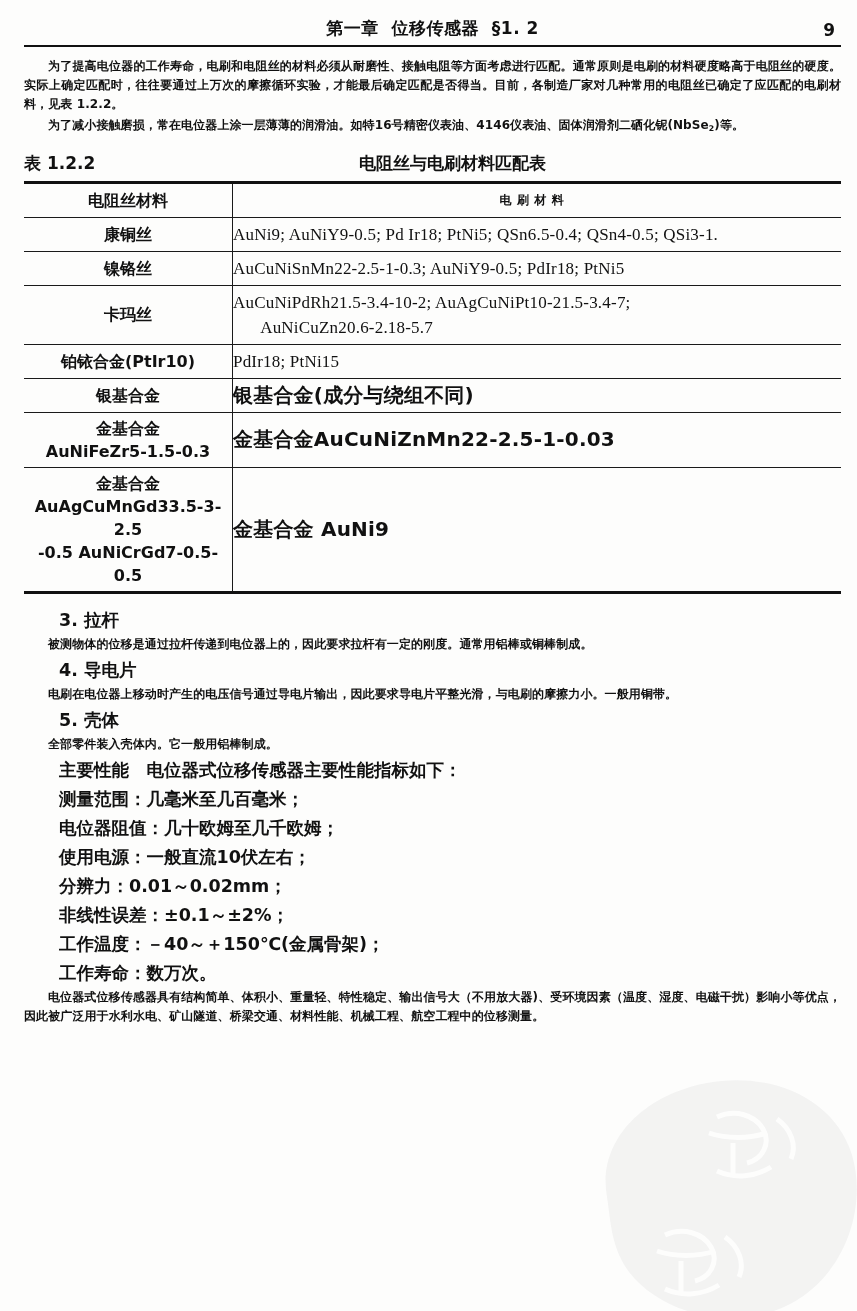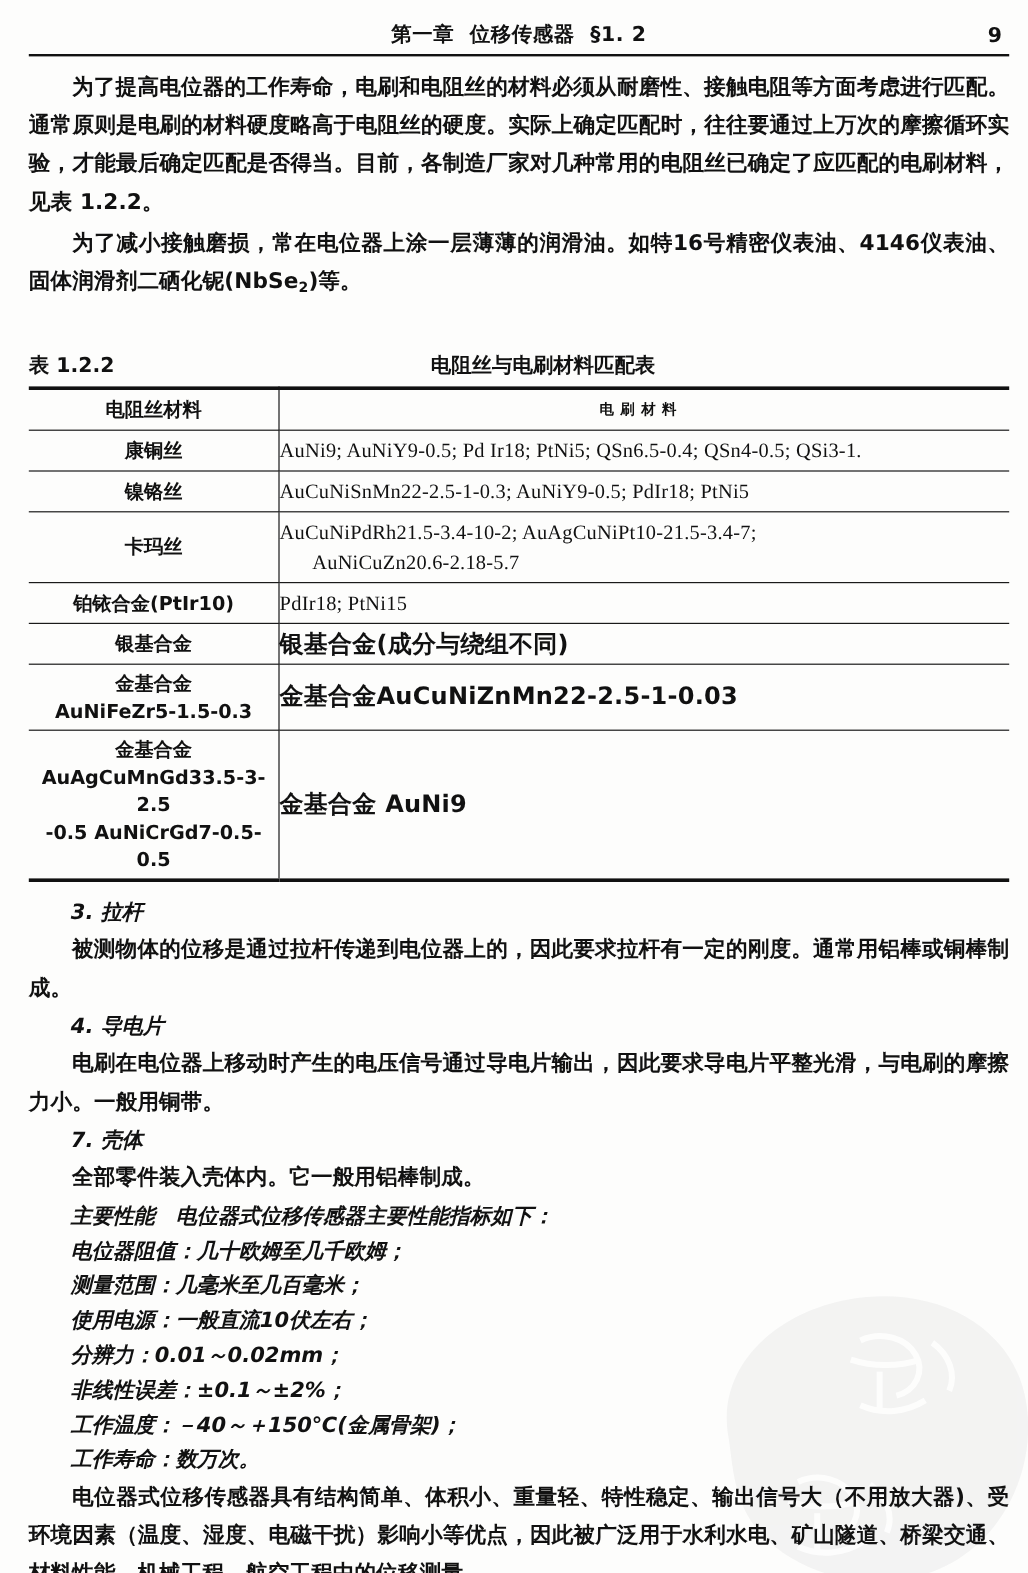--- a/index.html
+++ b/index.html
@@ -50,45 +50,45 @@
   .header-rule{
     height:0;border-top:2.5px solid #111;
     margin:3px 0 10px 0;
   }
 
   
   p.para{
     margin:0 0 2px 0;
     font-family:"DejaVu Sans","Liberation Sans",sans-serif;
     font-weight:bold;
-    font-size:18px;
-    line-height:32px;
+    font-size:12px;
+    line-height:19px;
     text-align:justify;
     text-justify:inter-ideograph;
     letter-spacing:.1px;
   }
   p.para.indent{ text-indent:2em; }
   p.line{
     margin:0;
     font-family:"DejaVu Sans","Liberation Sans",sans-serif;
     font-weight:bold;
     font-size:17.5px;
     line-height:29px;
   }
-  p.line.ind1{ padding-left:2em;font-style:italic; }
+  p.line.ind1{ padding-left:2em; }
   sub{ font-size:.65em; vertical-align:-.25em; }
 
   
   .table-caption{
     display:flex;align-items:baseline;
     margin:14px 0 6px 0;
     font-family:"DejaVu Sans","Liberation Sans",sans-serif;
     font-weight:bold;font-size:17px;
   }
-  .table-caption .cap-label{ width:150px; white-space:pre;margin-top:24px; }
+  .table-caption .cap-label{ width:150px; white-space:pre; }
   .table-caption .cap-title{ flex:1; text-align:center; padding-right:110px; }
 
   table.matching{
     width:100%;
     border-collapse:collapse;
     table-layout:fixed;
   }
   table.matching td{
     border-bottom:1.4px solid #1a1a1a;
     padding:4px 0;
@@ -247,26 +247,26 @@
     </table>
 
     <div class="spacer-after-table"></div>
 
     <p class="line ind1 tail">3. 拉杆</p>
     <p class="para indent">被测物体的位移是通过拉杆传递到电位器上的，因此要求拉杆有一定的刚度。通常用铝棒或铜棒制成。</p>
 
     <p class="line ind1">4. 导电片</p>
     <p class="para indent">电刷在电位器上移动时产生的电压信号通过导电片输出，因此要求导电片平整光滑，与电刷的摩擦力小。一般用铜带。</p>
 
-    <p class="line ind1">7. 壳体</p>
+    <p class="line ind1">5. 壳体</p>
     <p class="para indent">全部零件装入壳体内。它一般用铝棒制成。</p>
 
     <p class="line ind1">主要性能　电位器式位移传感器主要性能指标如下：</p>
+    <p class="line ind1">测量范围：几毫米至几百毫米；</p>
     <p class="line ind1">电位器阻值：几十欧姆至几千欧姆；</p>
-    <p class="line ind1">测量范围：几毫米至几百毫米；</p>
     <p class="line ind1">使用电源：一般直流10伏左右；</p>
     <p class="line ind1">分辨力：0.01～0.02mm；</p>
     <p class="line ind1">非线性误差：±0.1～±2%；</p>
     <p class="line ind1">工作温度：－40～＋150℃(金属骨架)；</p>
     <p class="line ind1">工作寿命：数万次。</p>
 
     <p class="para indent">电位器式位移传感器具有结构简单、体积小、重量轻、特性稳定、输出信号大（不用放大器)、受环境因素（温度、湿度、电磁干扰）影响小等优点，因此被广泛用于水利水电、矿山隧道、桥梁交通、材料性能、机械工程、航空工程中的位移测量。</p>
 
   </div>
 </div>

